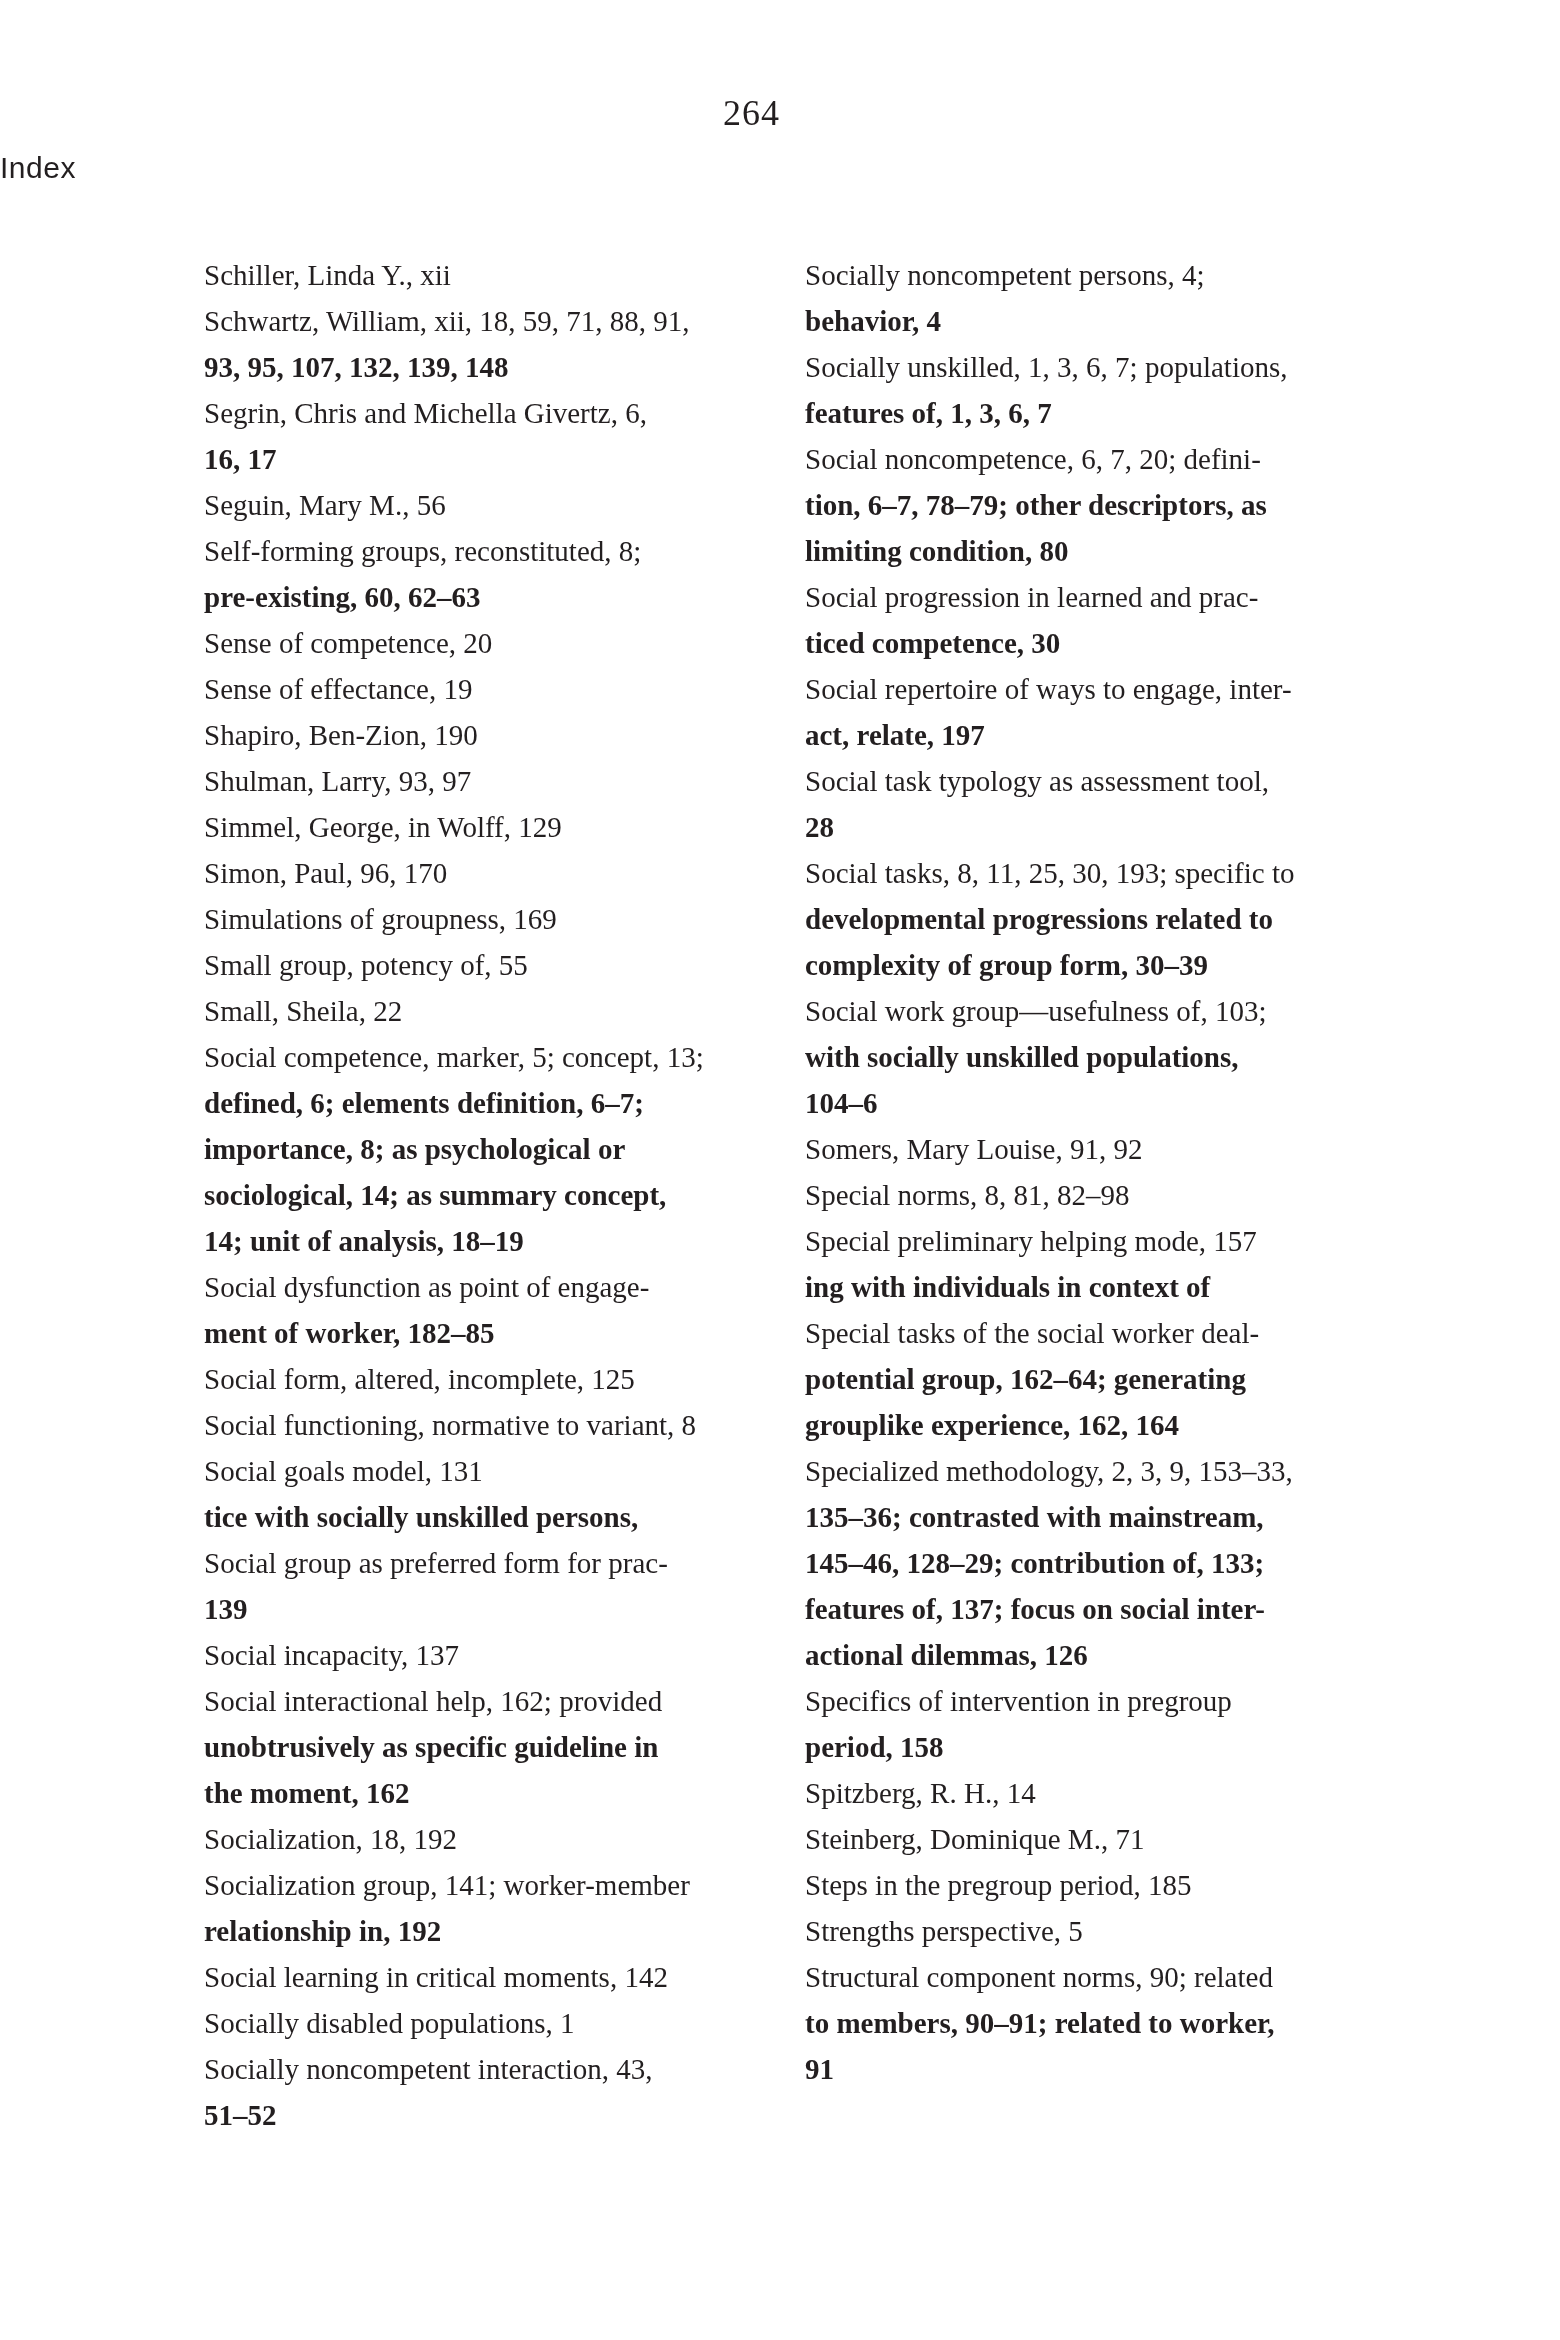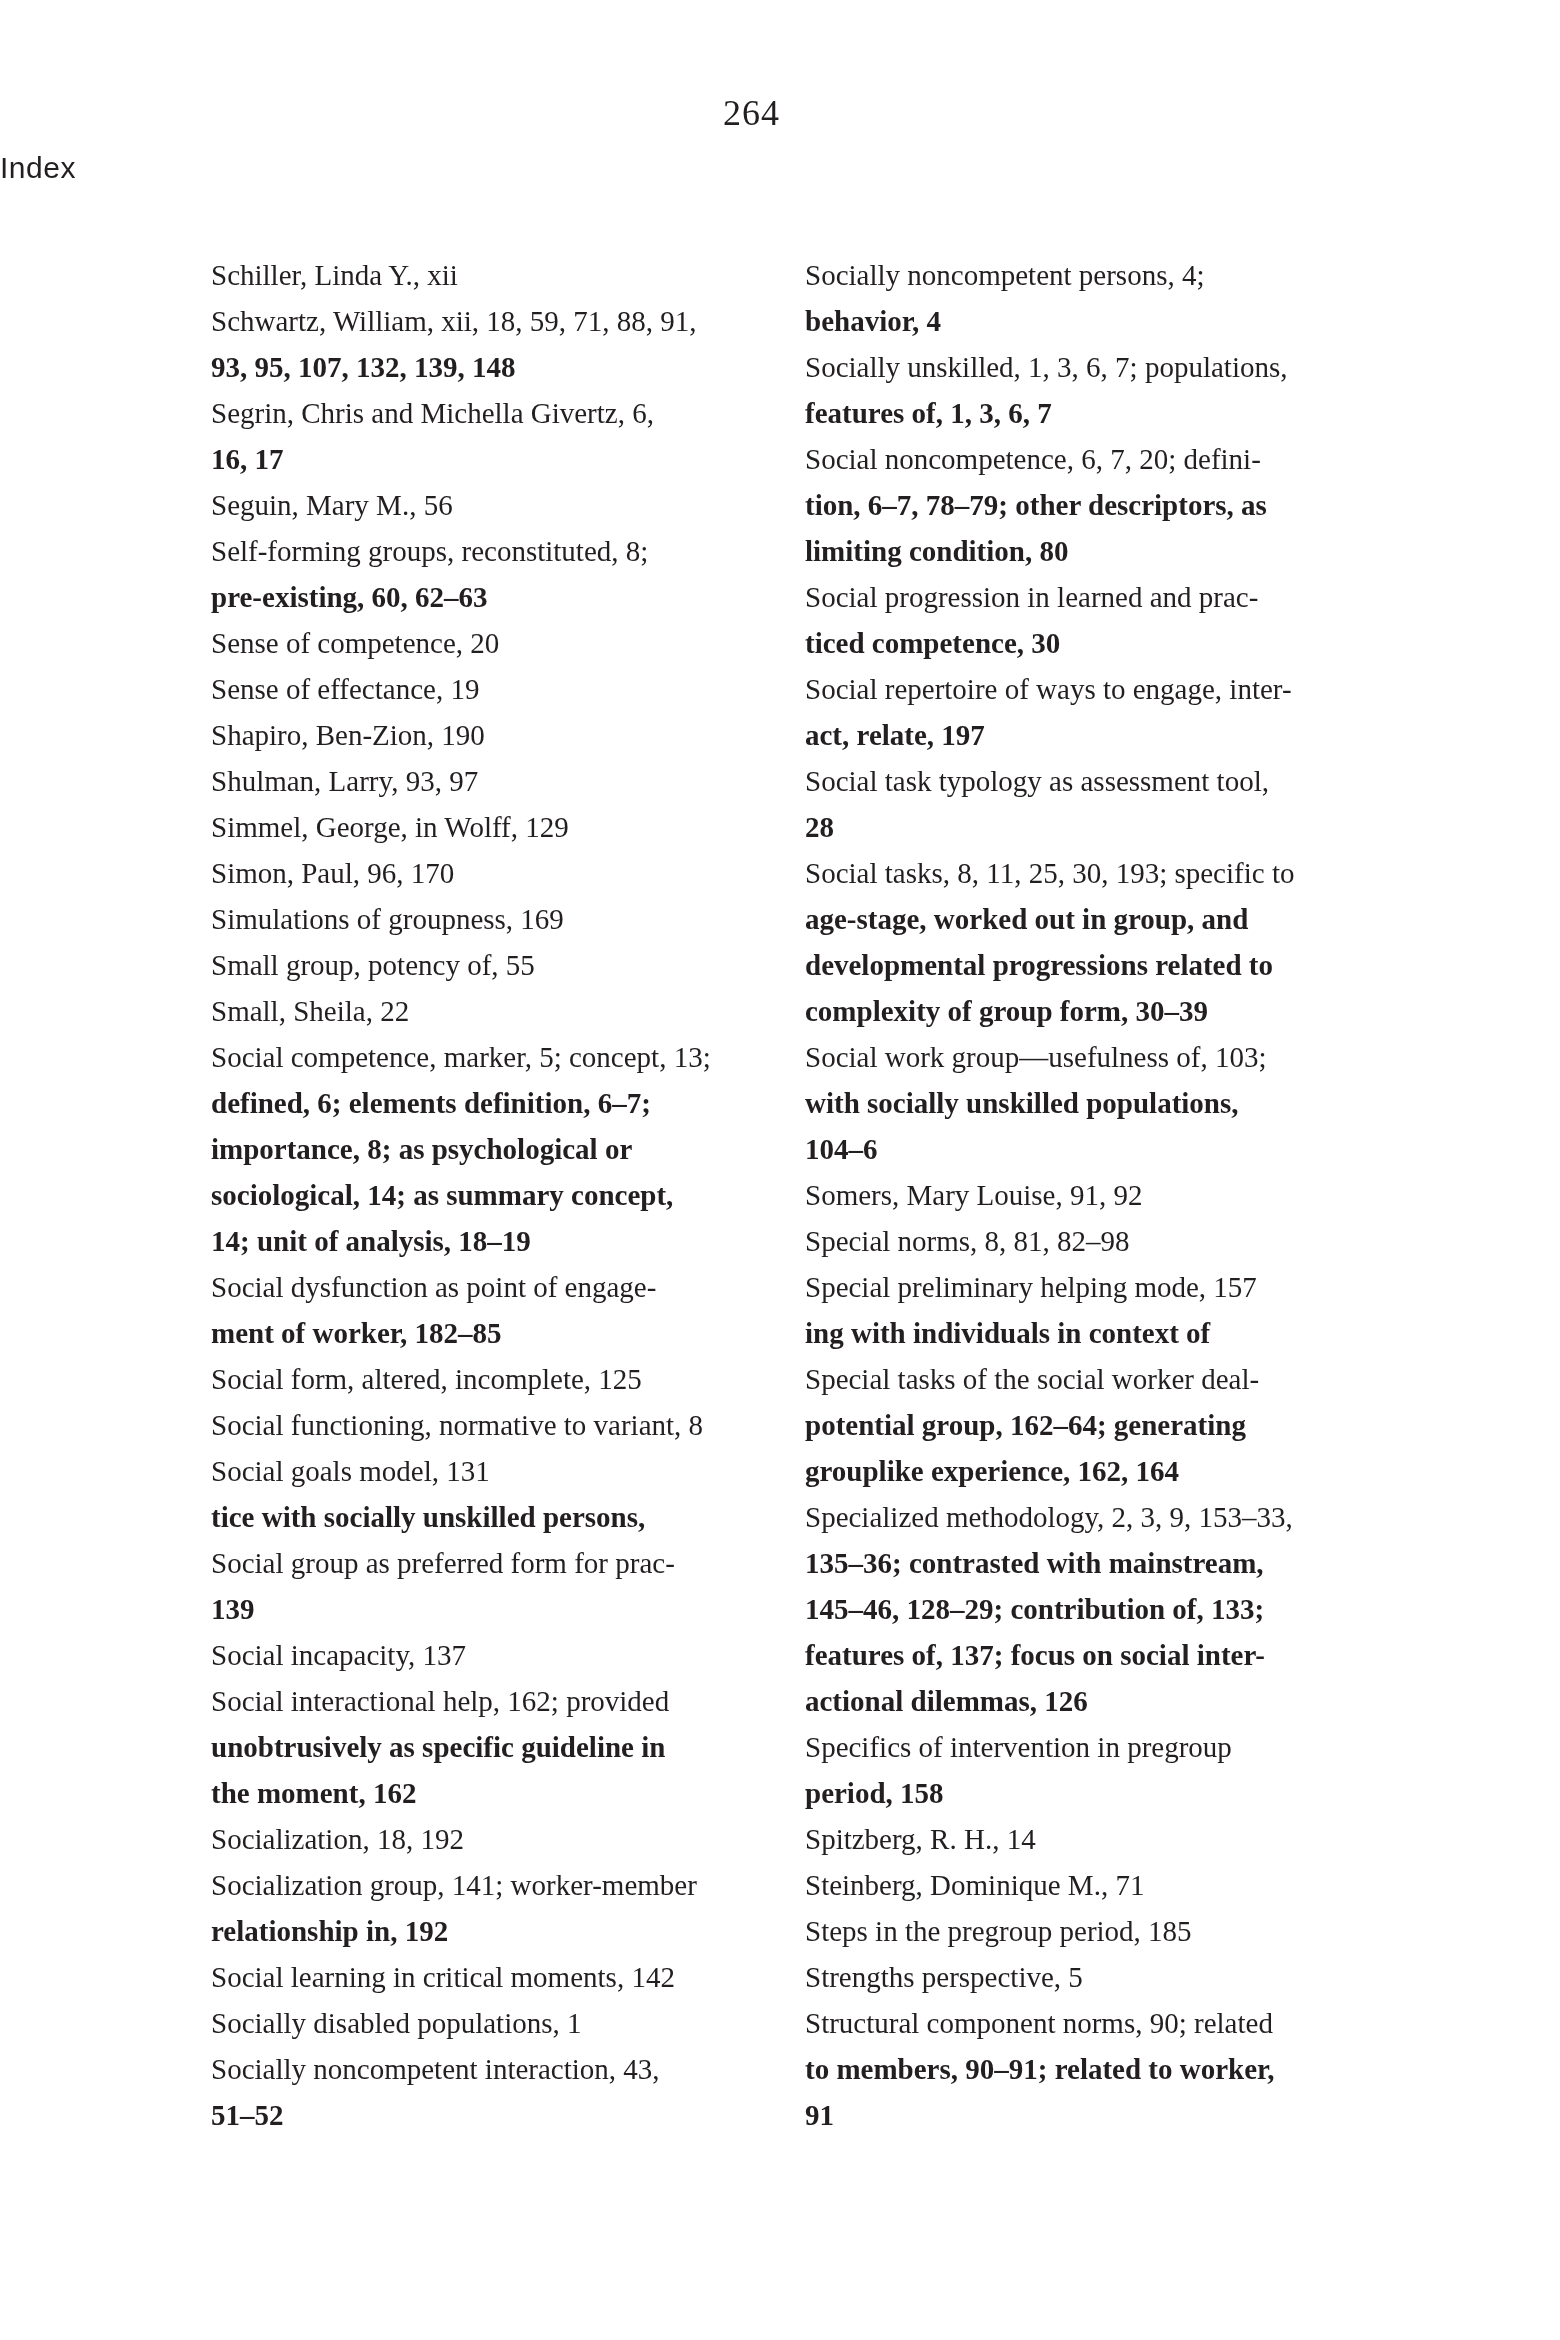--- a/index.html
+++ b/index.html
@@ -34,21 +34,21 @@
       font-family: "Liberation Sans", "DejaVu Sans", sans-serif;
       font-size: 30px;
       line-height: 38px;
       letter-spacing: 0.5px;
     }
     .column {
       position: absolute;
       top: 252px;
       width: 574px;
     }
-    .column.left { left: 211px; }
+    .column.left { left: 204px; }
     .column.right { left: 805px; }
     .entry {
       font-size: 29px;
       line-height: 46px;
       padding-left: 43px;
       text-indent: -43px;
       margin: 0;
       white-space: normal;
     }
     .entry .line {
@@ -184,21 +184,20 @@
     <p class="entry">
       <span class="line">Social repertoire of ways to engage, inter-</span>
       <span class="line cont">act, relate, 197</span>
     </p>
     <p class="entry">
       <span class="line">Social task typology as assessment tool,</span>
       <span class="line cont">28</span>
     </p>
     <p class="entry">
       <span class="line">Social tasks, 8, 11, 25, 30, 193; specific to</span>
-      <span class="line cont">age-stage, worked out in group, and</span>
       <span class="line cont">developmental progressions related to</span>
       <span class="line cont">complexity of group form, 30–39</span>
     </p>
     <p class="entry">
       <span class="line">Social work group—usefulness of, 103;</span>
       <span class="line cont">with socially unskilled populations,</span>
       <span class="line cont">104–6</span>
     </p>
     <p class="entry">
       <span class="line">Somers, Mary Louise, 91, 92</span>

